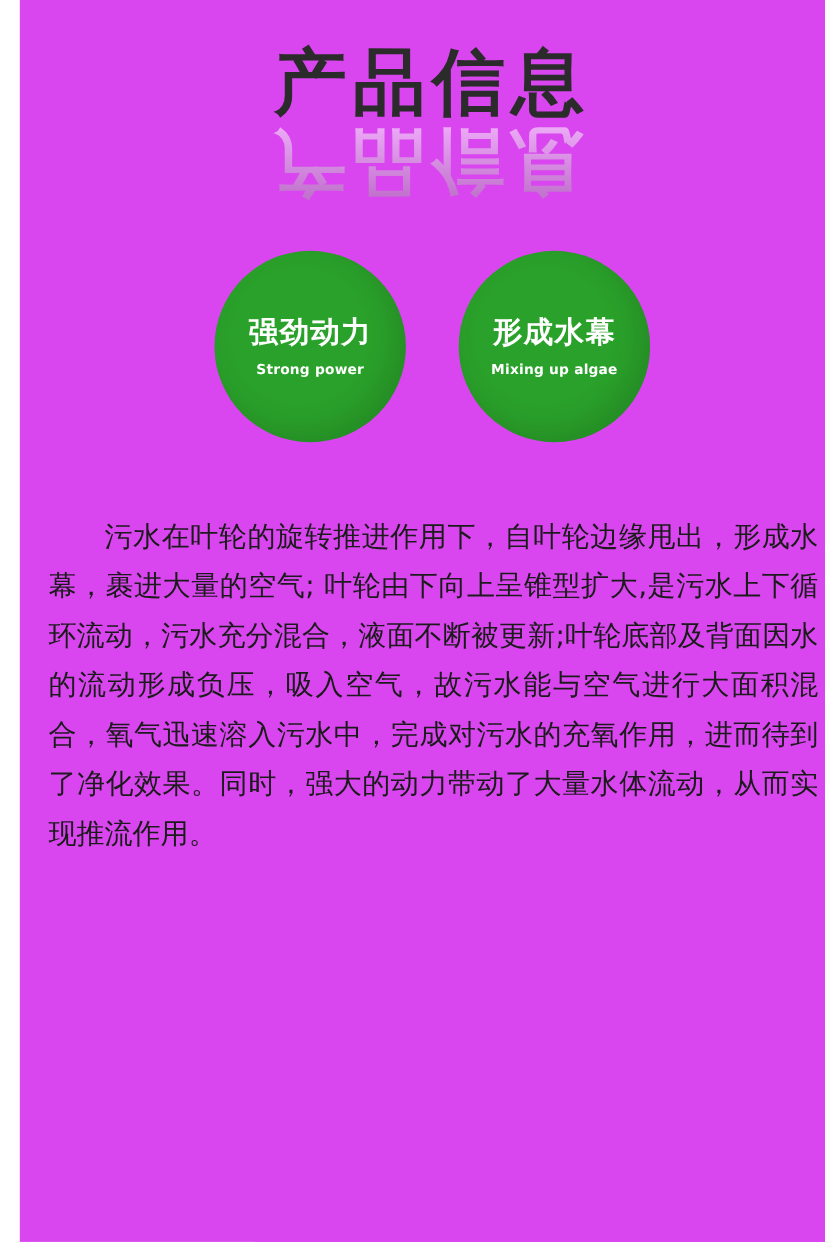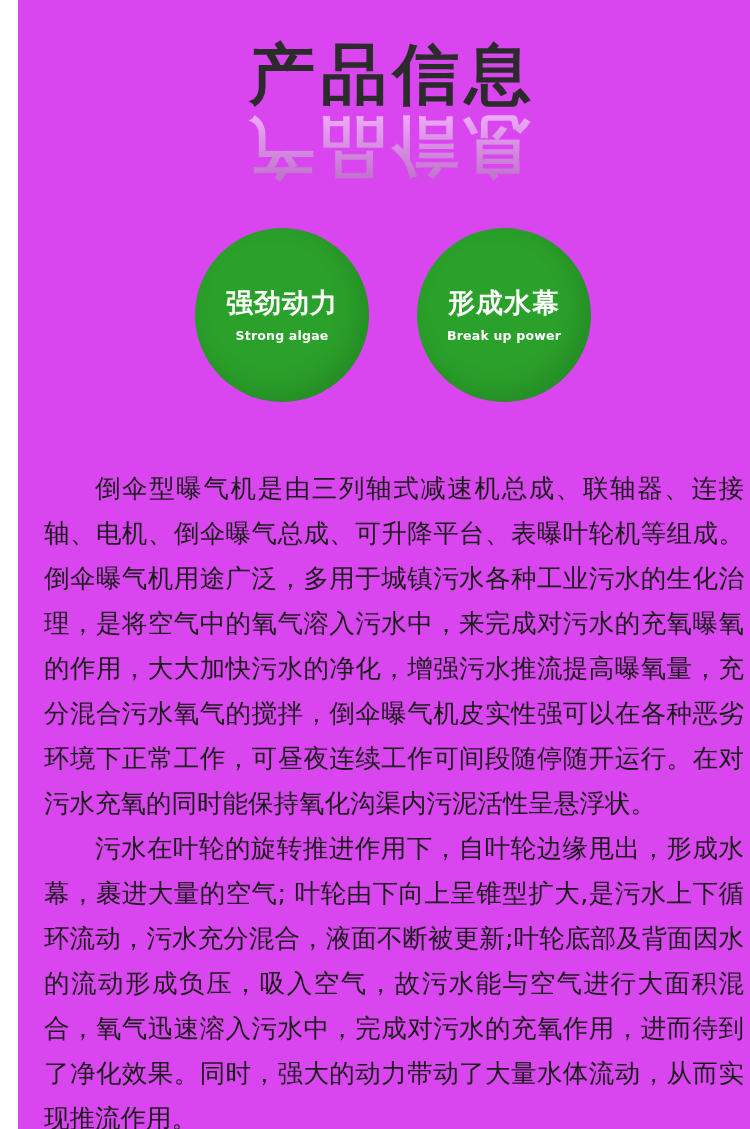--- a/index.html
+++ b/index.html
@@ -105,26 +105,25 @@
 <div class="page">
 
   <div class="title-block">
     <div class="title-main">产品信息</div>
     <div class="title-reflection">产品信息</div>
   </div>
 
   <div class="circles">
     <div class="circle" style="background:#2aa12a">
       <div class="cn">强劲动力</div>
-      <div class="en">Strong algae</div>
+      <div class="en">Strong power</div>
     </div>
     <div class="circle" style="background:#2aa12a">
       <div class="cn">形成水幕</div>
-      <div class="en">Break up power</div>
+      <div class="en">Mixing up algae</div>
     </div>
   </div>
 
   <div class="body-text">
-    <p>倒伞型曝气机是由三列轴式减速机总成、联轴器、连接轴、电机、倒伞曝气总成、可升降平台、表曝叶轮机等组成。倒伞曝气机用途广泛，多用于城镇污水各种工业污水的生化治理，是将空气中的氧气溶入污水中，来完成对污水的充氧曝氧的作用，大大加快污水的净化，增强污水推流提高曝氧量，充分混合污水氧气的搅拌，倒伞曝气机皮实性强可以在各种恶劣环境下正常工作，可昼夜连续工作可间段随停随开运行。在对污水充氧的同时能保持氧化沟渠内污泥活性呈悬浮状。</p>
     <p>污水在叶轮的旋转推进作用下，自叶轮边缘甩出，形成水幕，裹进大量的空气; 叶轮由下向上呈锥型扩大,是污水上下循环流动，污水充分混合，液面不断被更新;叶轮底部及背面因水的流动形成负压，吸入空气，故污水能与空气进行大面积混合，氧气迅速溶入污水中，完成对污水的充氧作用，进而待到了净化效果。同时，强大的动力带动了大量水体流动，从而实现推流作用。</p>
   </div>
 
 </div>
 
 </body></html>

